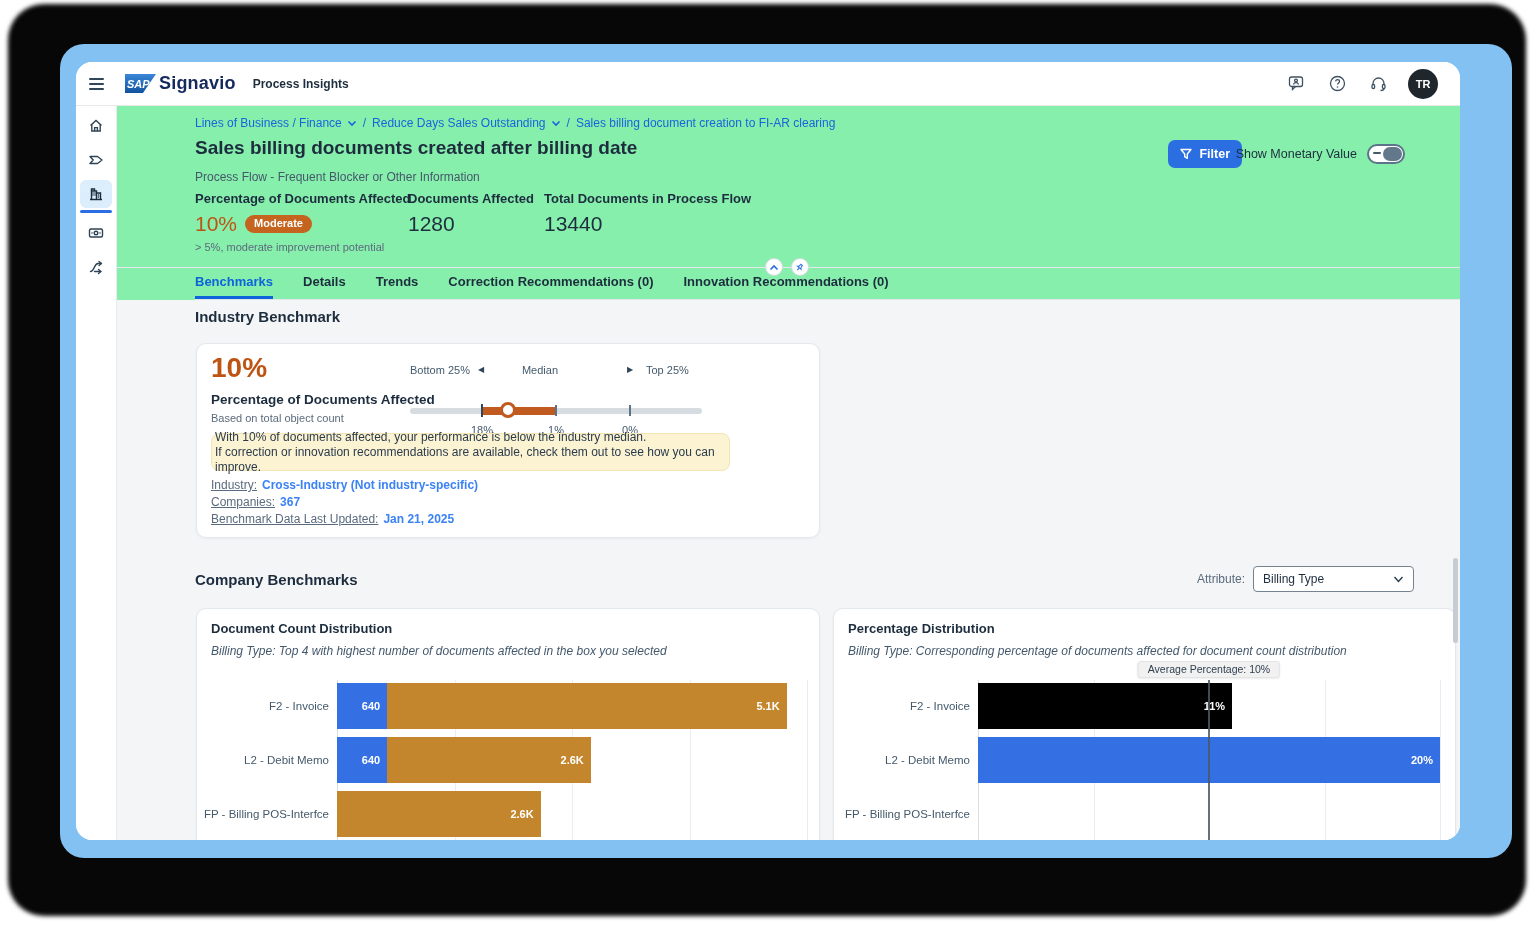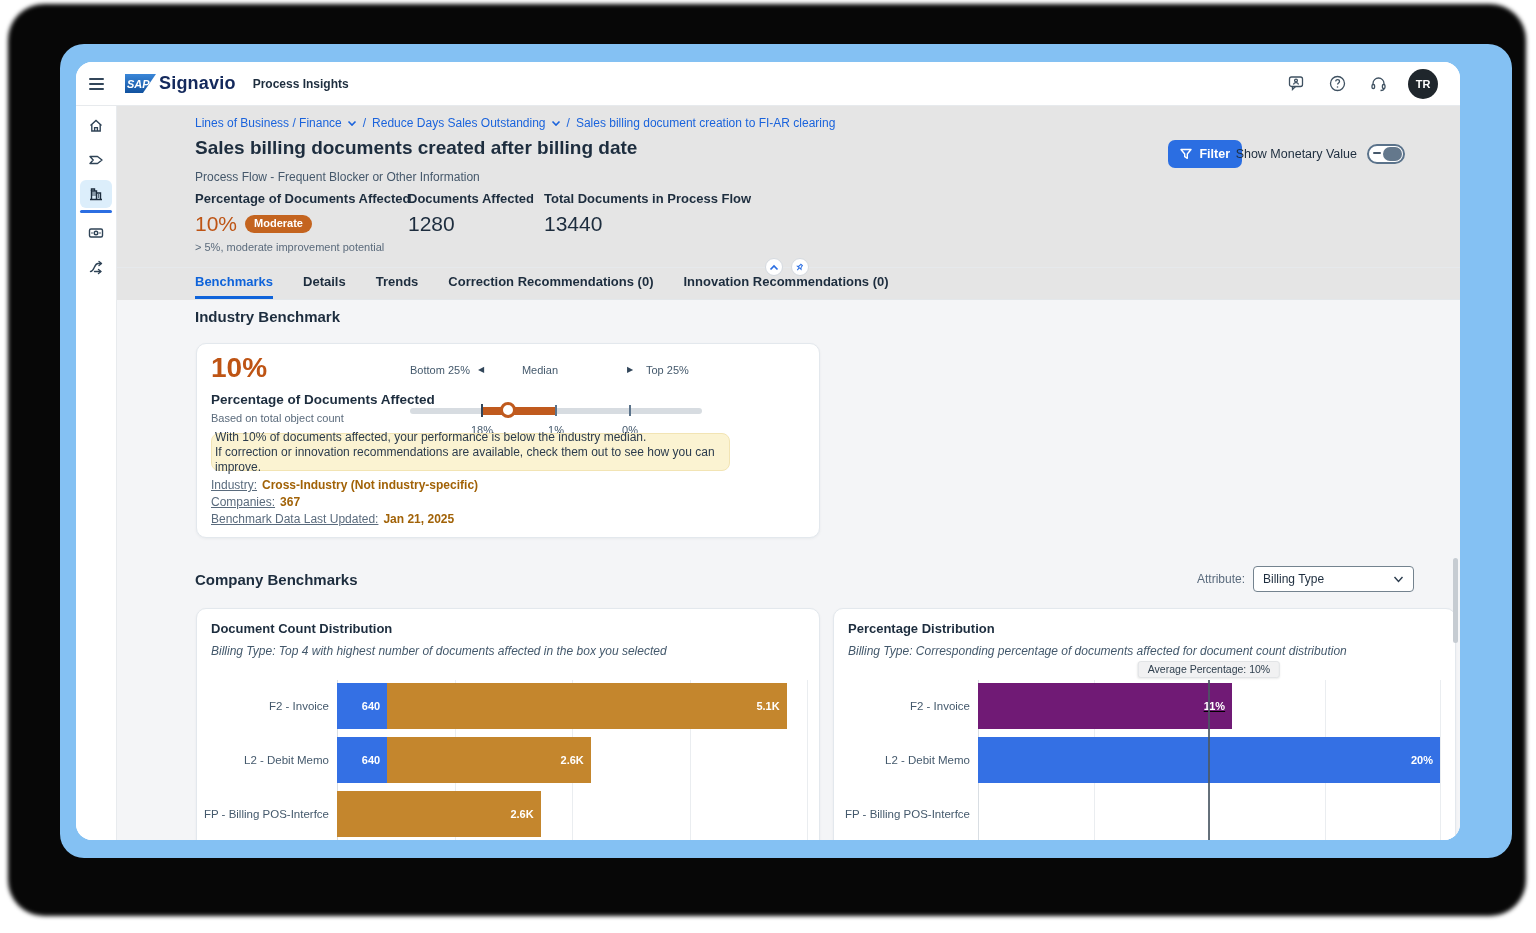--- a/index.html
+++ b/index.html
@@ -33,21 +33,21 @@
   
   .sidebar { position:absolute; left:0; top:44px; bottom:0; width:41px; background:#fff;
     border-right:1px solid #E8EBEE; display:flex; flex-direction:column; align-items:center;
     padding-top:6px; gap:6px; z-index:20; }
   .side-item { width:32px; height:28px; display:flex; align-items:center; justify-content:center;
     border-radius:6px; cursor:pointer; color:#2F4356; }
   .side-item.active { background:#DCEEFB; color:#1D2D3E; }
   .active-bar { width:32px; height:3px; background:#2B6EE2; border-radius:2px; margin:-4px 0 0 0; }
 
   
-  .header-block { position:absolute; left:41px; top:44px; right:0; height:194px; background:#e5e5e5; z-index:10;text-decoration:underline; }
+  .header-block { position:absolute; left:41px; top:44px; right:0; height:194px; background:#86efac; z-index:10;text-decoration:underline; }
   .breadcrumb { position:absolute; left:78px; top:10px; font-size:12px; color:#1A63DC;
     display:flex; align-items:center; gap:6px; white-space:nowrap; }
   .crumb { cursor:pointer; display:flex; align-items:center; gap:5px; }
   .crumb svg { margin-top:1px; }
   .crumb-sep { color:#1A63DC; }
   .page-title { position:absolute; left:78px; top:31px; font-size:19px; font-weight:700; color:#1D2D3E; }
   .context-line { position:absolute; left:78px; top:64px; font-size:12px; color:#45586B; }
 
   .stat-col { position:absolute; top:85px; }
   .stat-label { font-size:13px; font-weight:700; color:#1D2D3E; }
@@ -104,21 +104,21 @@
   .sl-tick.gray { left:219px; top:41px; height:11px; background:#5B738B; }
   .sl-knob { position:absolute; left:90px; top:38px; width:16px; height:16px; background:#fff;
     border:3px solid #C05A1E; border-radius:50%; cursor:pointer; }
   .sl-val { position:absolute; top:60px; font-size:11px; color:#44596C; transform:translateX(-50%); }
 
   .yellow-note { position:absolute; left:14px; top:89px; width:519px; height:38px; background:#FBF3D2;
     border:1px solid #F2E4B4; border-radius:8px; padding:3px 3px; font-size:12px; color:#2B3B4D; line-height:15px;
     display:flex; flex-direction:column; justify-content:center; }
   .ib-details { position:absolute; left:14px; top:133px; font-size:12px; line-height:17px; }
   .ib-details .lab { color:#5A6B7D;text-decoration:underline; }
-  .ib-details .val { color:#a16207; font-weight:600; margin-left:5px; }
+  .ib-details .val { color:#3b82f6; font-weight:600; margin-left:5px; }
 
   
   .company-title { top:271px; }
   .industry-title { top:8px; }
   .attr-row { position:absolute; right:46px; top:266px; display:flex; align-items:center; gap:8px; }
   .attr-label { font-size:12px; color:#5A6B7D; }
   .dropdown { width:161px; height:26px; background:#fff; border:1px solid #74838F; border-radius:4px;
     display:flex; align-items:center; justify-content:space-between; padding:0 9px; cursor:pointer; }
   .dropdown span { font-size:12px; color:#1D2D3E; }
 
@@ -451,21 +451,21 @@
             <div class="gridline" style="left: 75%;"></div>
             <div class="gridline" style="left: 100%;"></div>
             <div class="avg-line" style="left: 50%;"></div>
             <div class="avg-tooltip" style="left: 50%;">Average Percentage: 10%</div>
           </div>
         <div class="chart-rows">
             <div class="chart-row">
               <div class="row-label">F2 - Invoice</div>
               <div class="row-track">
                 <div class="bar-stack">
-                  <div class="bar-seg" style="width: 55%; background: #701a75; text-decoration: underline;">
+                  <div class="bar-seg" style="width: 55%; background: #000000; text-decoration: underline;">
                     <span class="bar-label">11%</span>
                   </div>
                 </div>
               </div>
             </div>
             <div class="chart-row">
               <div class="row-label">L2 - Debit Memo</div>
               <div class="row-track">
                 <div class="bar-stack">
                   <div class="bar-seg" style="width: 100%; background: rgb(52, 112, 228);">

